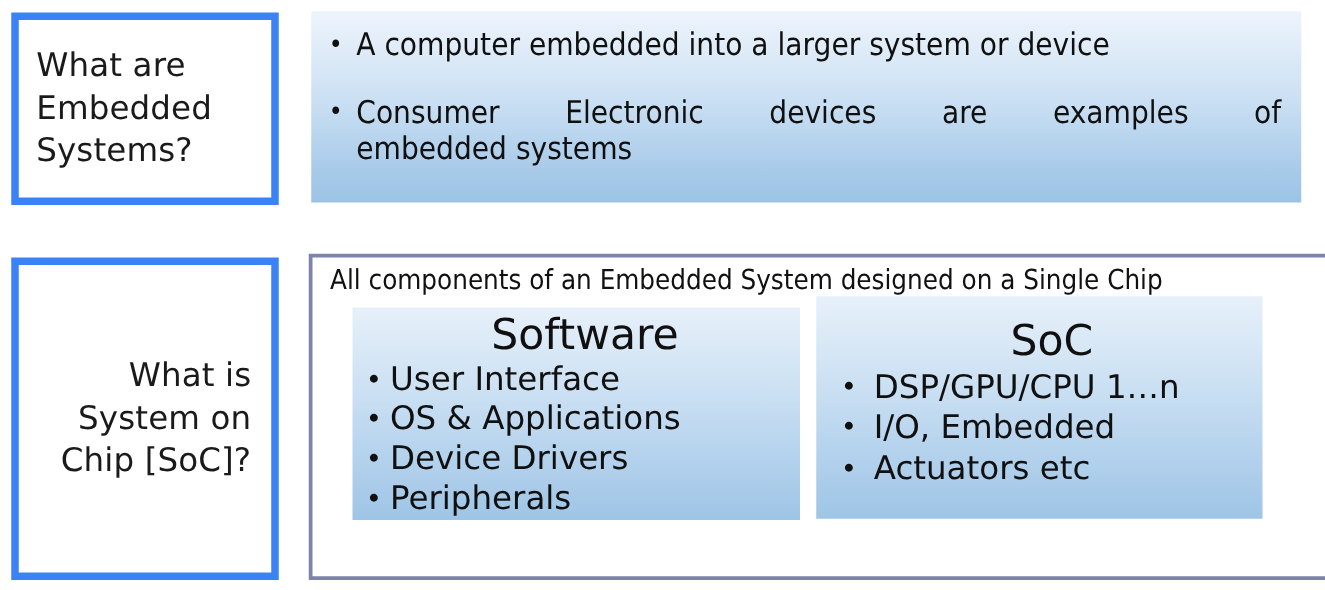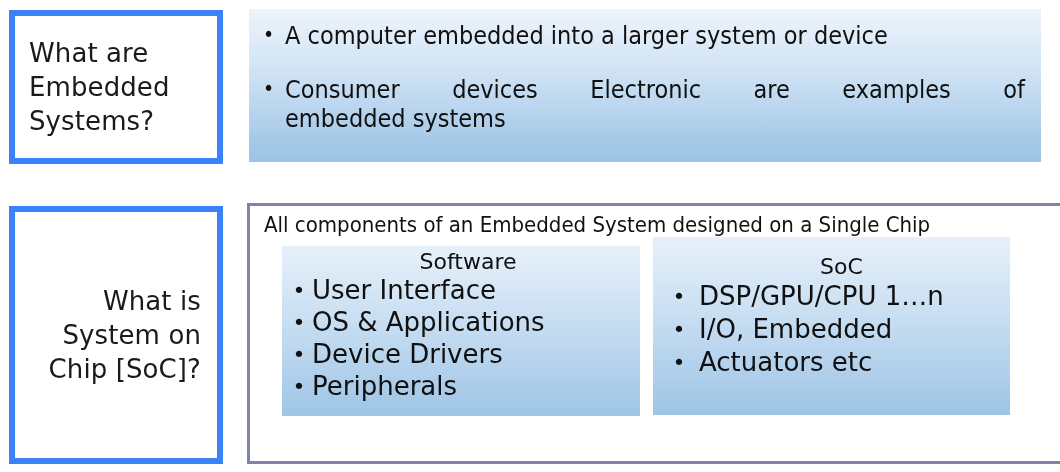--- a/index.html
+++ b/index.html
@@ -146,21 +146,21 @@
                 #e6f0fa 0%,
                 #dceaf7 16%,
                 #cbe0f3 40%,
                 #b9d5ee 64%,
                 #a9cbe9 86%,
                 #9ec5e6 100%);
     padding-top: 4px;
   }
   .gbox-title {
     text-align: center;
-    font-size: 22px;
+    font-size: 34px;
     line-height: 1.1;
     color: #101010;
   }
   .gbox .bullet-row {
     font-size: 26px;
     line-height: 1.12;
     margin-top: 2px;
   }
   .gbox .bullet-dot {
     width: 26px;
@@ -207,22 +207,22 @@
     <div class="bullet-row">
       <span class="bullet-dot">•</span>
       <span class="bullet-text">A computer embedded into a larger system or device</span>
     </div>
 
     <div class="bullet-row">
       <span class="bullet-dot">•</span>
       <span class="bullet-text">
         <span class="just-line">
           <span>Consumer</span>
+          <span>Electronic</span>
           <span>devices</span>
-          <span>Electronic</span>
           <span>are</span>
           <span>examples</span>
           <span>of</span>
         </span>
         <span>embedded systems</span>
       </span>
     </div>
 
   </div>
 

